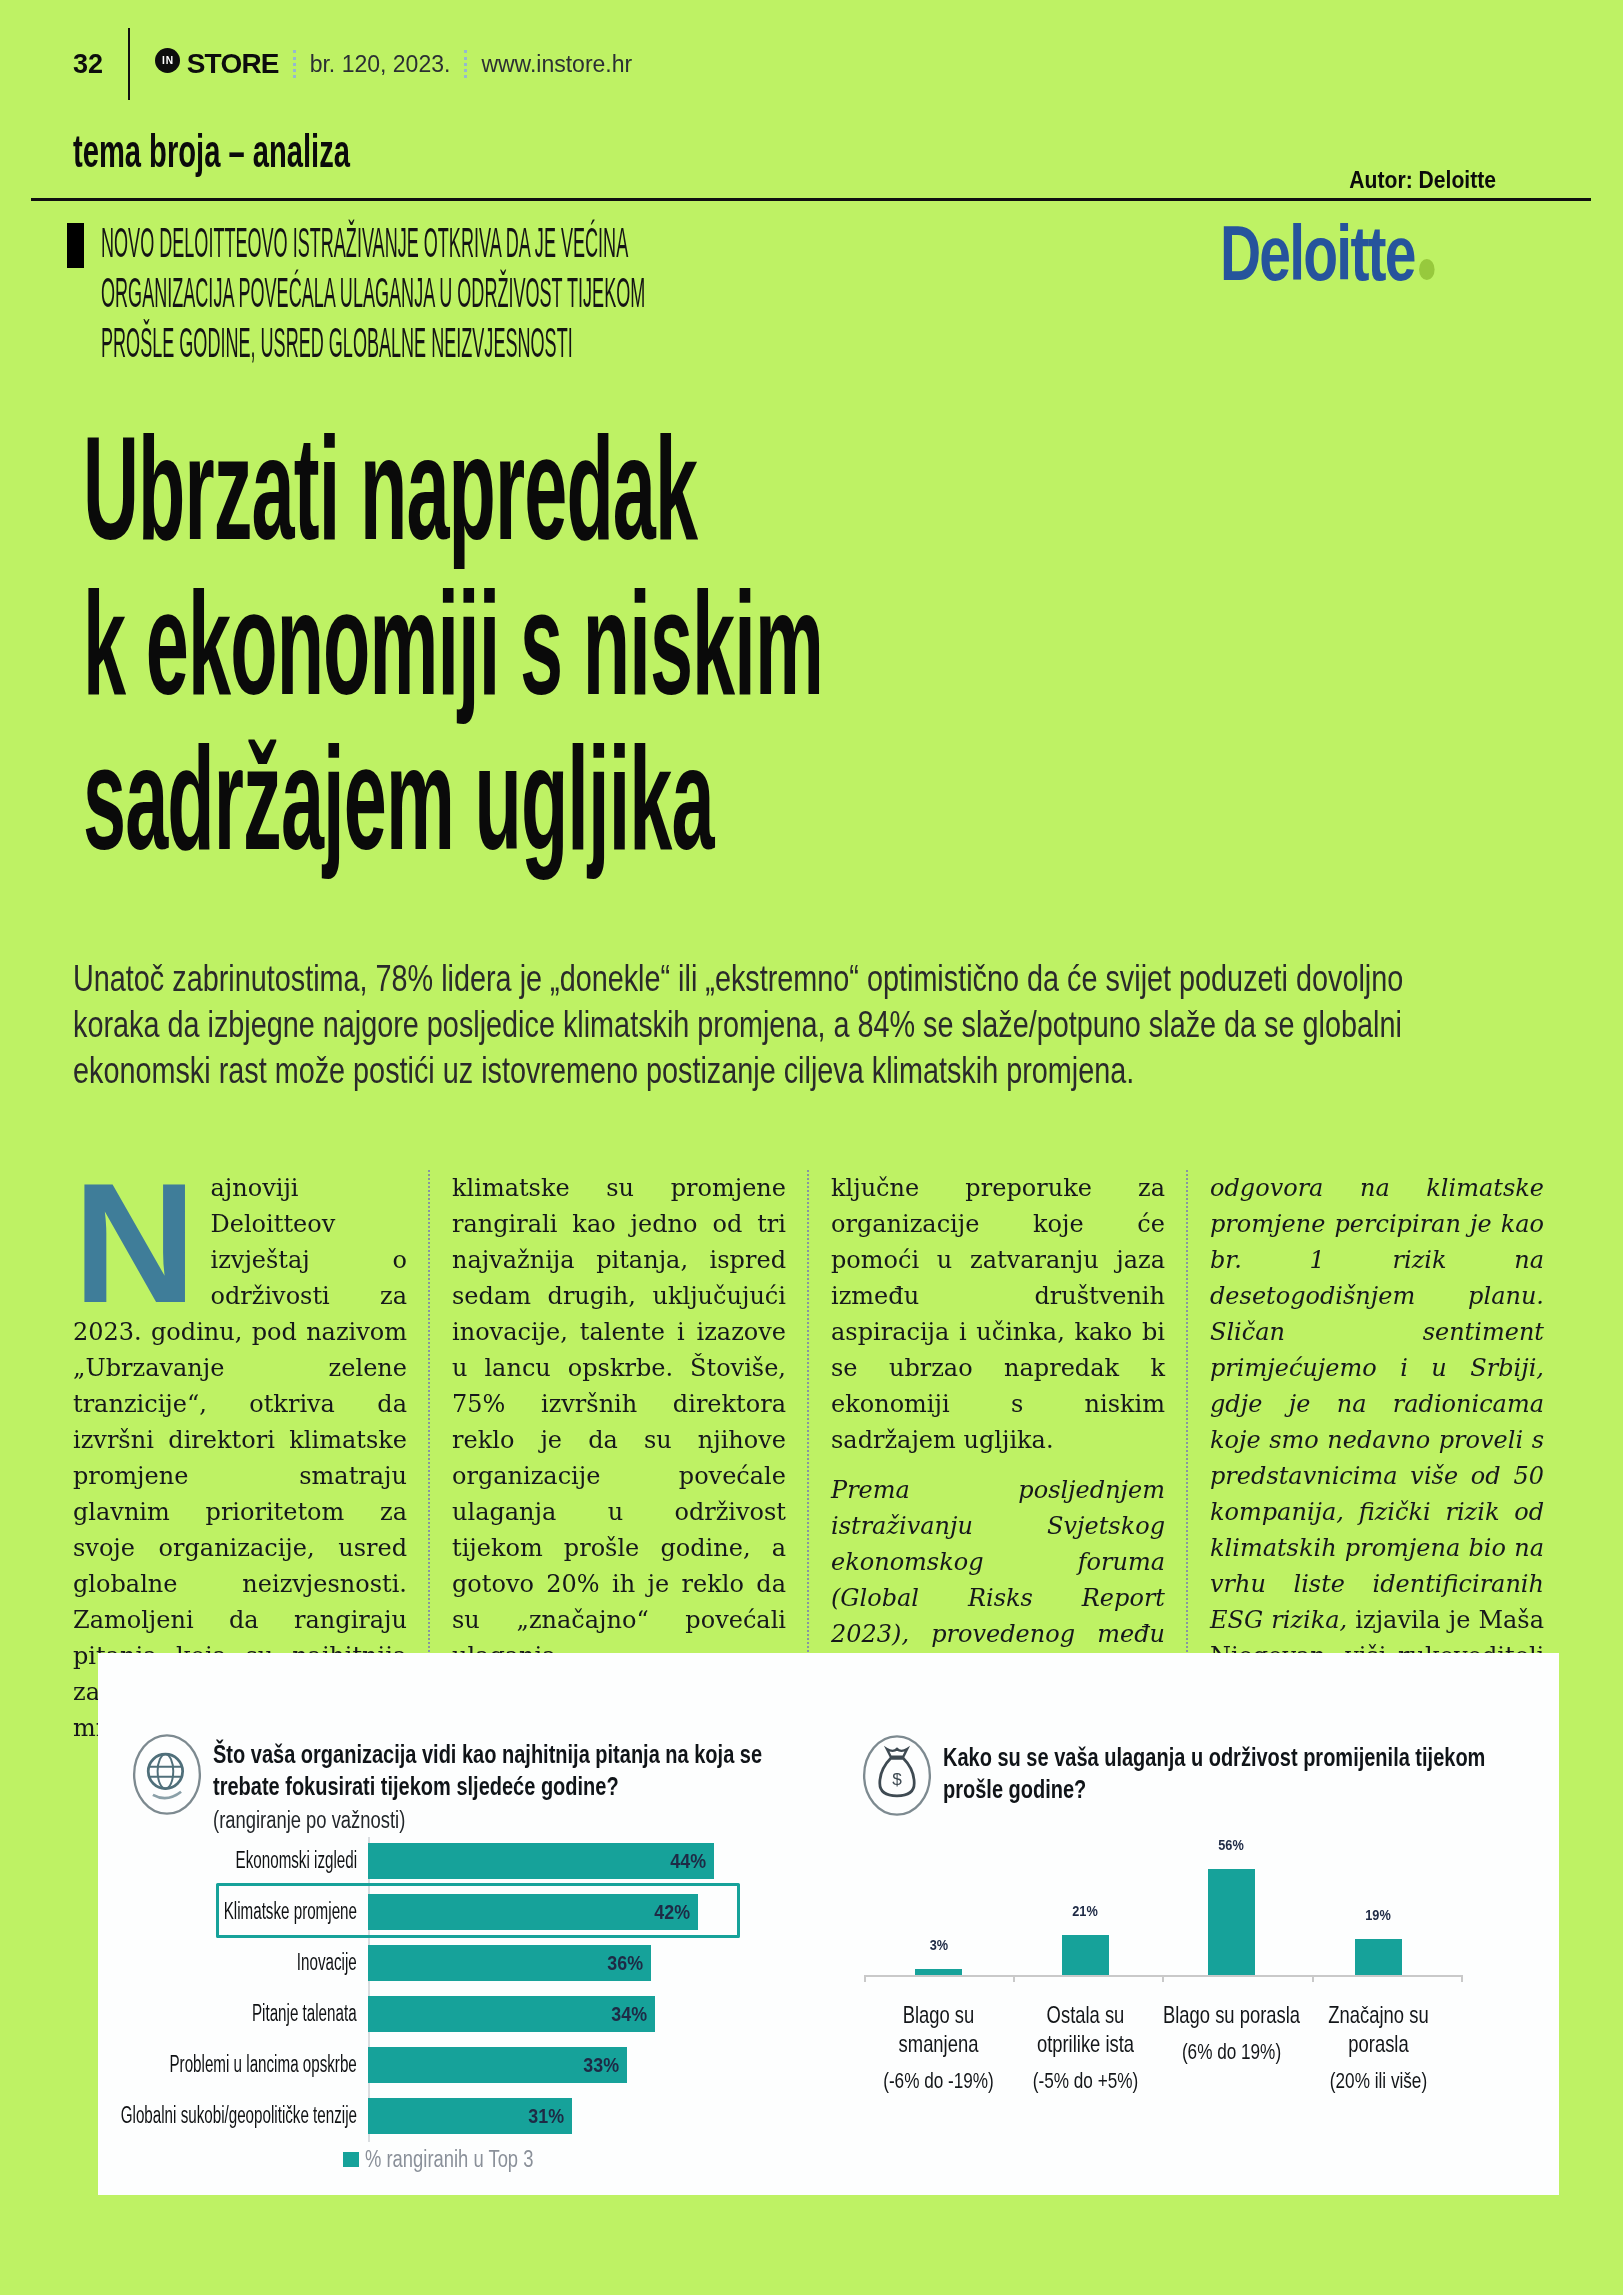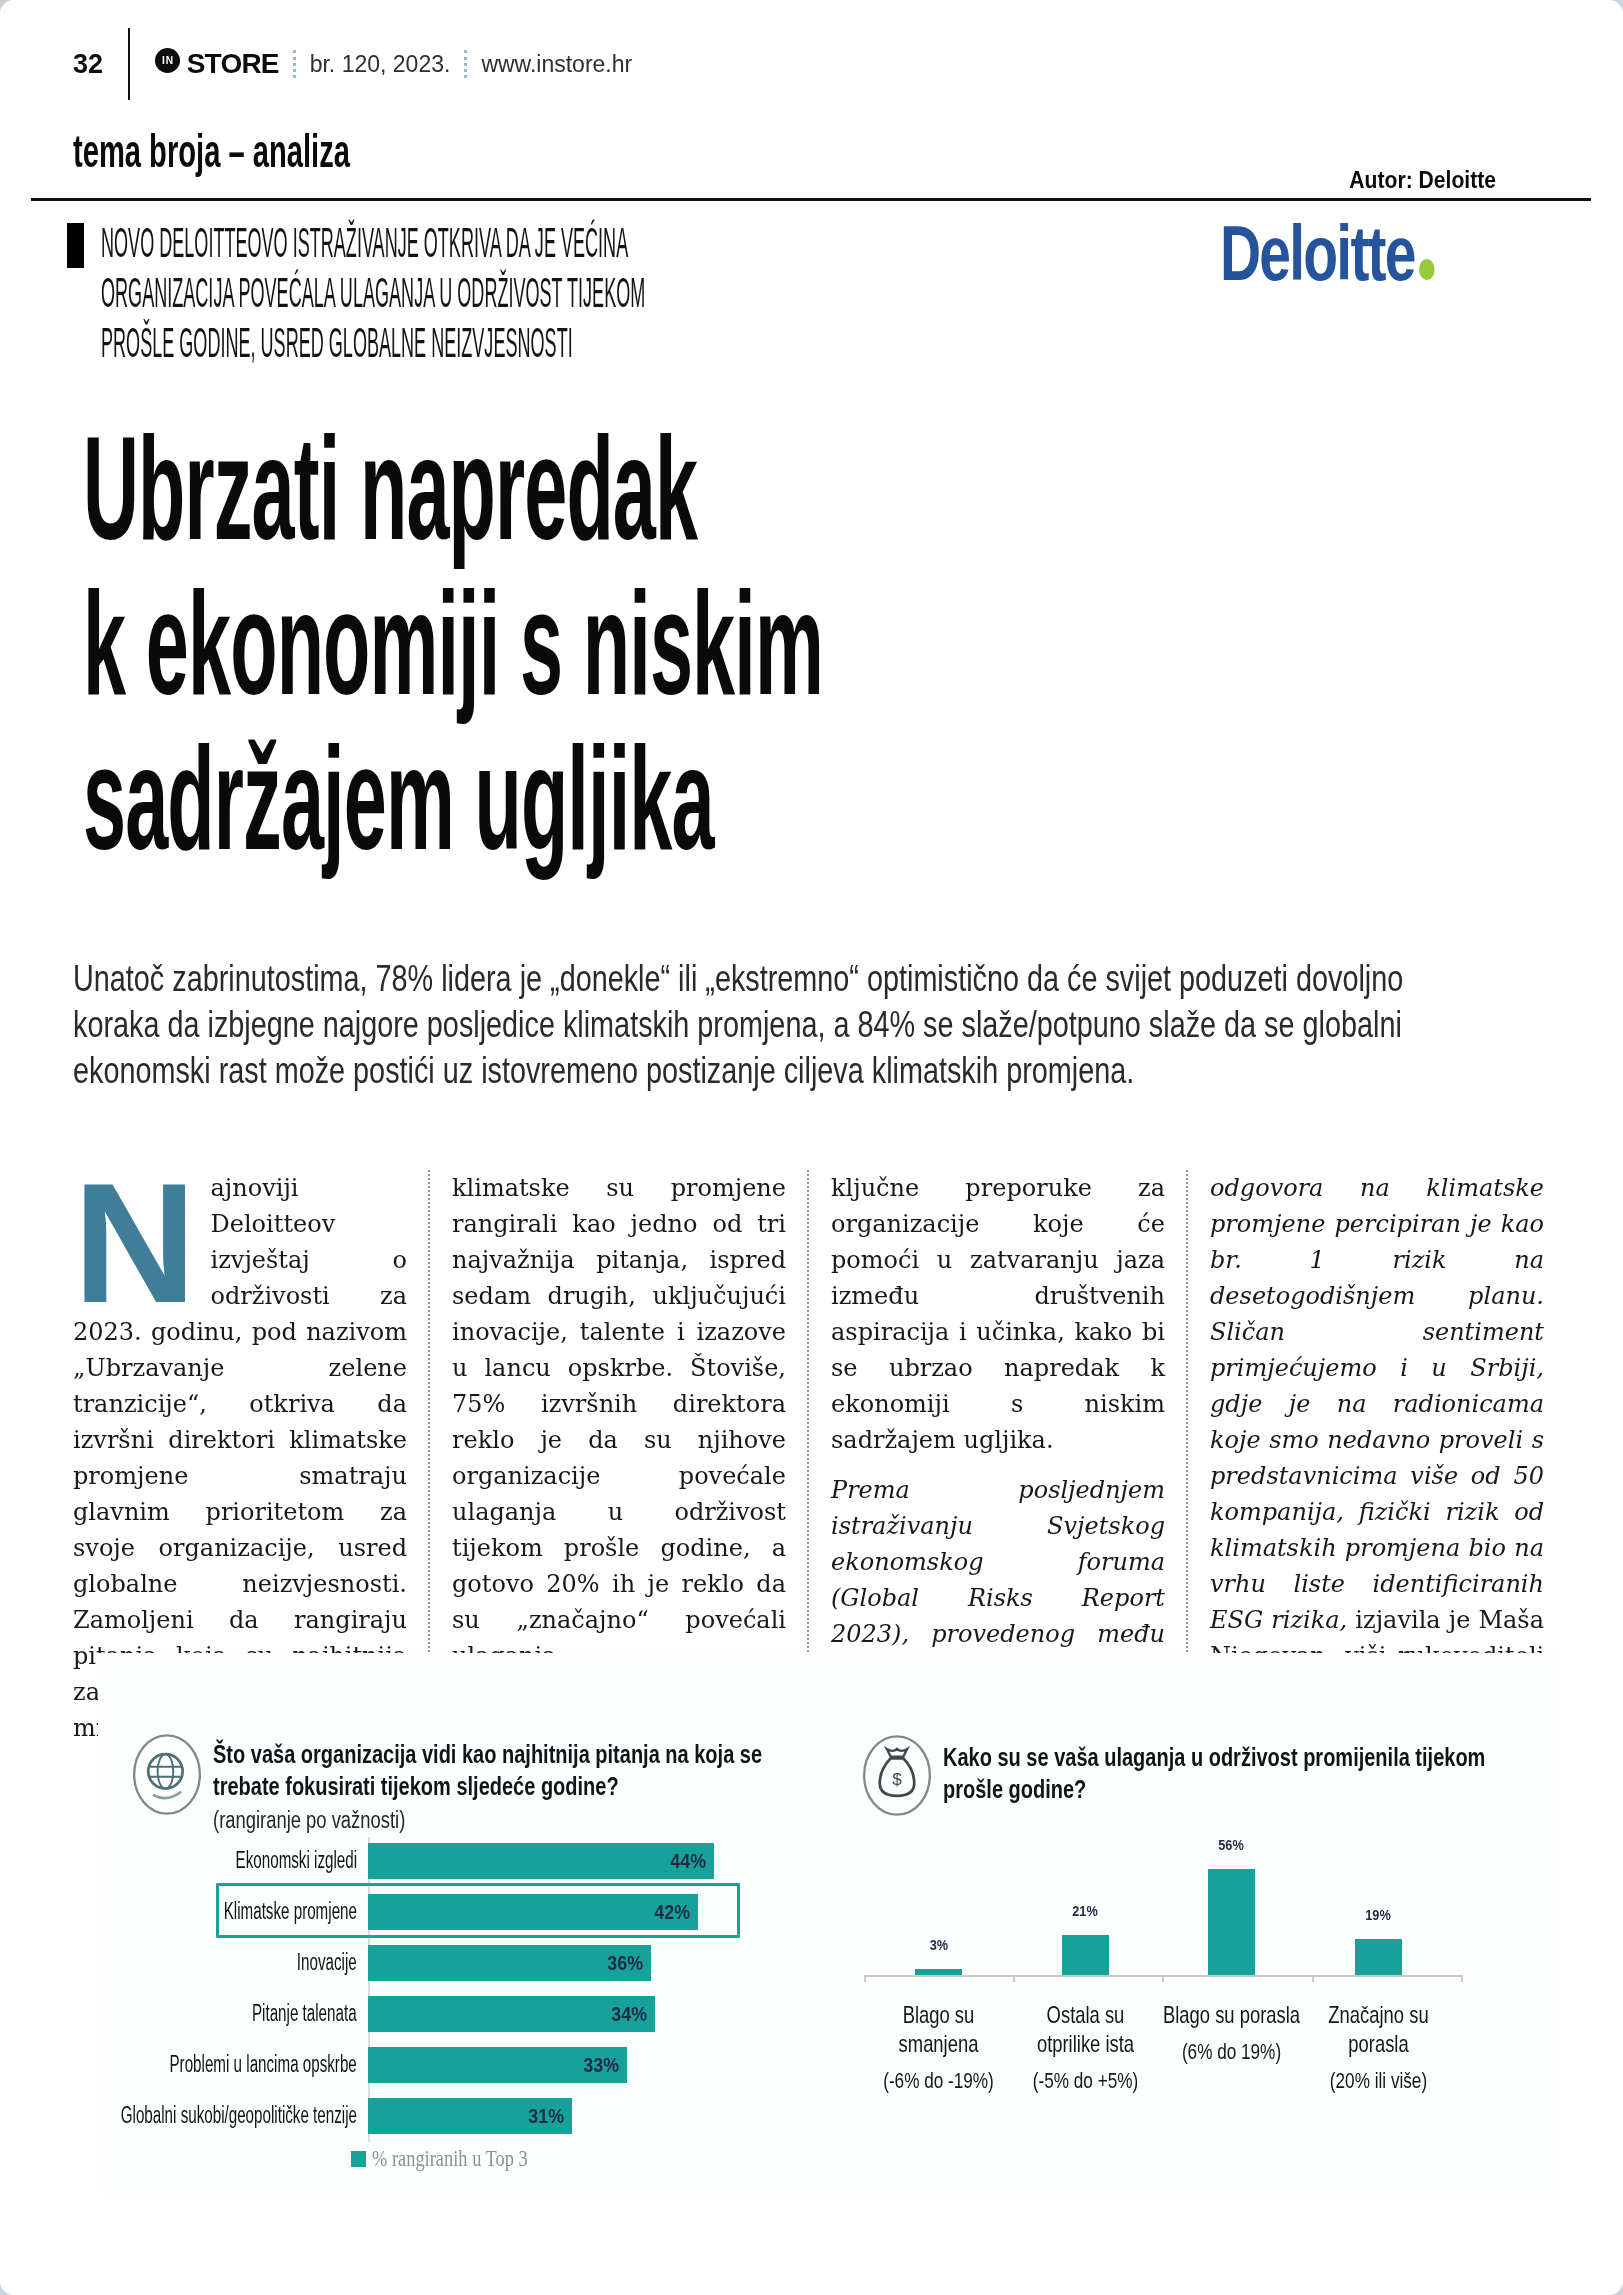--- a/index.html
+++ b/index.html
@@ -1,17 +1,17 @@
 <!DOCTYPE html>
 <html style="font-size:12.6px"><head>
 <meta charset="utf-8">
 <style>
   html,body{margin:0;padding:0;}
   body{font-family:"Liberation Sans", sans-serif; background:#c9d2da;}
-  .page{position:relative;width:1623px;height:2295px;background:#ffffff;overflow:hidden;border-radius:14px;}
+  .page{position:relative;width:1623px;height:2295px;background:#bef264;overflow:hidden;}
 
   
   .topbar{position:absolute;left:73px;top:46px;display:flex;align-items:center;gap:14px;height:36px;}
   .pageno{font-size:27px;font-weight:bold;color:#0d0d0d;}
   .head-vline{width:2.4px;height:72px;background:#111;margin:0 11px;}
   .brand{display:flex;align-items:flex-start;gap:6.3px;}
   .in-circle{display:flex;align-items:center;justify-content:center;width:25px;height:25px;border-radius:50%;background:#0d0d0d;color:#fff;font-size:10.2px;font-weight:bold;letter-spacing:0.8px;}
   .brand-name{font-size:28px;font-weight:bold;color:#0d0d0d;letter-spacing:-0.8px;}
   .dotsep{width:0;height:28px;border-left:3.1px dotted #96b9cf;}
   .issue,.website{font-size:23px;color:#2b2f33;}
@@ -62,21 +62,21 @@
 
   
   .hchart{position:absolute;left:0;top:182px;width:722px;}
   .haxis{position:absolute;left:270px;top:1.6px;width:1.6px;height:305px;background:#d9dde0;}
   .hrow{position:absolute;left:0;height:51px;display:flex;align-items:center;}
   .hlabel{width:259px;display:flex;justify-content:flex-end;font-size:23px;color:#101214;white-space:nowrap;}
   .hlabel span{transform:scaleX(.66);transform-origin:right center;}
   .hbar{position:relative;height:36px;margin-left:11px;background:#16A29A;}
   .hval{position:absolute;right:7.9px;top:50%;transform:translateY(-50%) scaleX(.85);transform-origin:right center;font-size:21px;font-weight:bold;color:#1E2A45;white-space:nowrap;}
   .hl-outline{position:absolute;border:3.1px solid #16A29A;border-radius:1.6px;}
-  .legend{position:absolute;left:0;top:493px;width:722px;display:flex;align-items:center;justify-content:center;gap:6px;font-family:Liberation Serif, serif;}
+  .legend{position:absolute;left:0;top:493px;width:722px;display:flex;align-items:center;justify-content:center;gap:6px;}
   .legend .sw{width:15.7px;height:15.7px;background:#16A29A;}
   .legend .lt{font-size:23px;color:#8a9099;transform:scaleX(.8);transform-origin:left center;white-space:nowrap;}
 
   
   .vchart{position:absolute;left:766px;top:0;width:691px;height:542px;}
   .vaxis{position:absolute;left:0;top:322px;width:598px;height:1.6px;background:#c9c9c9;}
   .vtick{position:absolute;top:322px;width:1.6px;height:7px;background:#c9c9c9;}
   .vbar{position:absolute;width:47px;background:#16A29A;}
   .vval{position:absolute;width:181px;text-align:center;font-size:15px;font-weight:bold;color:#1E2A45;}
   .vval span{display:inline-block;transform:scaleX(.85);}

